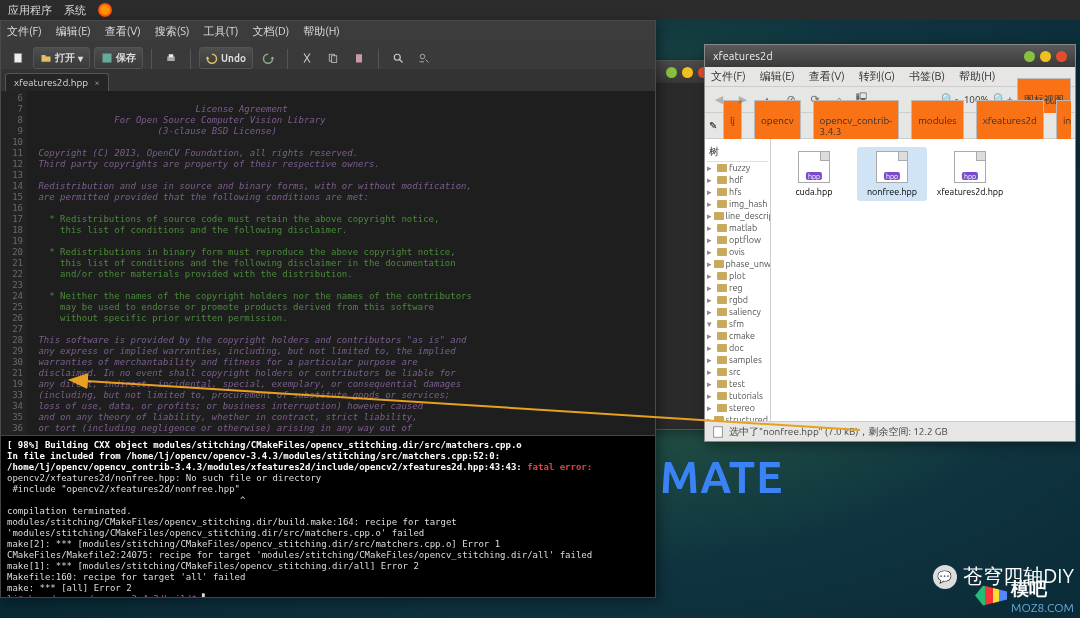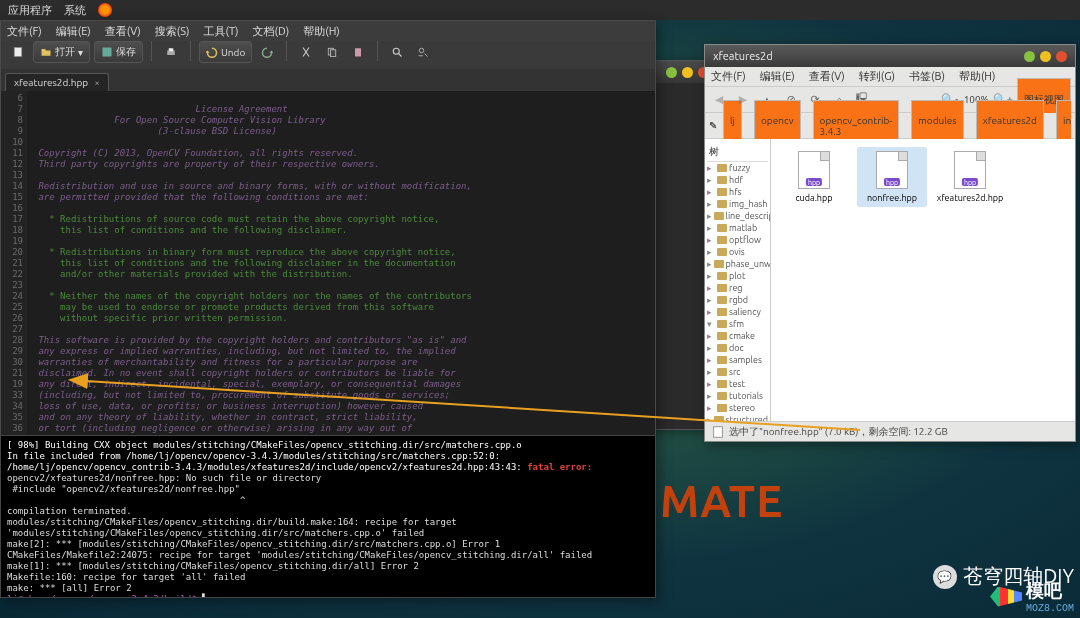--- a/index.html
+++ b/index.html
@@ -41,21 +41,21 @@
 .titlebar .c-max { background: #f0c020; margin-left: 5px; }
 .titlebar .c-close { background: #e05030; margin-left: 5px; }
 .menubar {
   height: 20px; background: #3c3c3c; color: #ddd;
   display: flex; align-items: center; padding: 0 6px; gap: 14px;
   font-size: 11px;
 }
 .menubar span { cursor: pointer; }
 .toolbar {
   height: 28px; background: #3a3a3a;
-  display: flex; align-items: flex-start; padding: 0 6px; gap: 4px;
+  display: flex; align-items: flex-end; padding: 0 6px; gap: 4px; font-weight: bold;
 }
 .tbtn {
   height: 22px; padding: 0 6px;
   background: linear-gradient(#4e4e4e, #3a3a3a);
   border: 1px solid #555; border-radius: 3px;
   color: #ddd; font-size: 10px;
   display: flex; align-items: center; gap: 3px;
   cursor: pointer;
 }
 .tbtn svg, .tbic svg { width: 12px; height: 12px; }
@@ -106,21 +106,21 @@
   position: absolute; top: 435px; left: 0;
   width: 656px; height: 163px;
   background: #000; color: #ddd;
   font-family: "DejaVu Sans Mono", monospace;
   font-size: 9px; line-height: 11px;
   padding: 4px 6px;
   border: 1px solid #444;
   white-space: pre-wrap;
   overflow: hidden;
 }
-.terminal .bold { color: #fff; font-weight: normal; }
+.terminal .bold { color: #fff; font-weight: bold; }
 .terminal .err { color: #e04040; font-weight: bold; }
 .terminal .purple { color: #cc55cc; }
 
 
 .darkwin {
   position: absolute; top: 60px; left: 558px;
   width: 160px; height: 370px;
   background: #2a2a2a; border: 1px solid #555;
   box-shadow: 2px 2px 10px rgba(0,0,0,0.4);
 }
@@ -170,43 +170,42 @@
 .icons {
   flex: 1; background: #fff; padding: 8px;
   display: flex; flex-wrap: wrap; align-content: flex-start; gap: 8px;
 }
 .fileicon {
   width: 70px; display: flex; flex-direction: column; align-items: center;
   font-size: 9px; text-align: center; cursor: pointer; padding: 4px;
 }
 .fileicon.sel { background: #d0e4f5; border-radius: 3px; }
 .fileicon .doc {
-  width: 32px; height: 38px; background: #fff;
+  width: 32px; height: 32px; background: #fff;
   border: 1px solid #aaa; position: relative; margin-bottom: 4px;
 }
 .fileicon .doc::before {
   content: ''; position: absolute; top: 0; right: 0;
   width: 8px; height: 8px; background: #ddd;
   border-left: 1px solid #aaa; border-bottom: 1px solid #aaa;
 }
 .fileicon .doc .hpp {
   position: absolute; bottom: 2px; left: 50%; transform: translateX(-50%);
   background: #7a4acc; color: #fff; font-size: 7px; padding: 0 2px; border-radius: 2px;
 }
 .caja .status2 {
   height: 20px; background: #e6e6e4; border-top: 1px solid #ccc;
   font-size: 10px; color: #444; display: flex; align-items: center; padding: 0 6px;
 }
 
 
 .mate {
   position: absolute; top: 452px; left: 660px;
-  color: #c2410c; font-size: 44px; font-weight: 700;
+  color: #3b82f6; font-size: 44px; font-weight: 700;
   letter-spacing: 1px;
-  margin-top: 24px;
 }
 
 
 .arrow {
   position: absolute; top: 360px; left: 60px;
   width: 820px; height: 100px; pointer-events: none;
 }
 
 
 .wm1 {
@@ -218,21 +217,21 @@
 .wm2 {
   position: absolute; right: 6px; bottom: 4px;
   display: flex; align-items: center; gap: 4px;
 }
 .wm2 .parrot {
   width: 32px; height: 20px;
   background: linear-gradient(90deg, #2b7 30%, #f33 30% 55%, #fd3 55% 75%, #58f 75%);
   clip-path: polygon(0 50%, 25% 0, 100% 30%, 100% 70%, 25% 100%);
 }
 .wm2 .mtxt { color: #fff; font-size: 18px; font-weight: bold; }
-.wm2 .sub { color: #6ad; font-size: 10px; font-family: Liberation Mono, monospace; }
+.wm2 .sub { color: #6ad; font-size: 12px; }
 </style>
 </head>
 <body>
 
 <div class="top-panel">
   <span class="item">应用程序</span>
   <span class="item">系统</span>
   <div class="ff"></div>
 </div>
 

